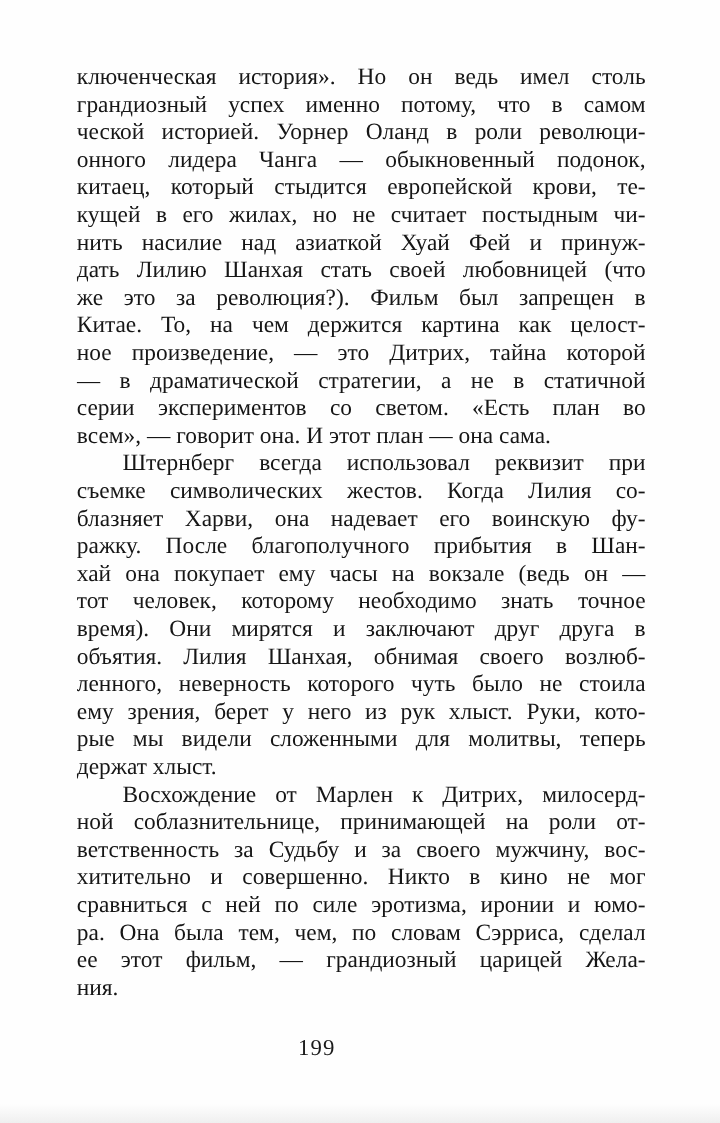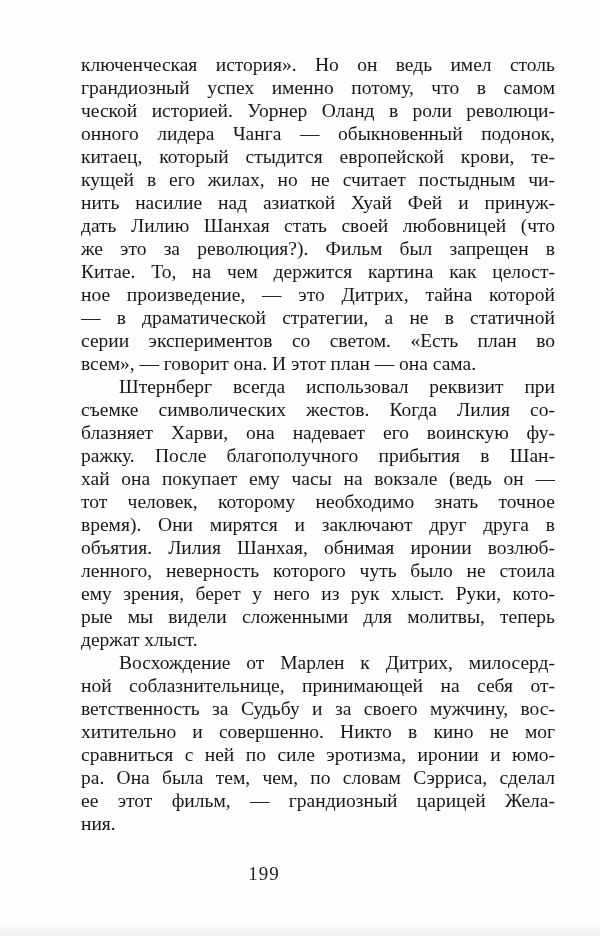--- a/index.html
+++ b/index.html
@@ -11,21 +11,21 @@
     position: relative;
     width: 600px;
     height: 936px;
     background: #fefefe;
     font-family: "Liberation Serif", "DejaVu Serif", serif;
     color: #161616;
     overflow: hidden;
   }
   .text-block {
     position: absolute;
-    left: 81px;
+    left: 64px;
     top: 53px;
     width: 474px;
   }
   .line {
     font-size: 19.5px;
     line-height: 23px;
     height: 23px;
     overflow: hidden;
     text-align: justify;
     text-align-last: justify;
@@ -79,27 +79,27 @@
       <div class="line"><span>— в драматической стратегии, а не в статичной</span></div>
       <div class="line"><span>серии экспериментов со светом. «Есть план во</span></div>
       <div class="line par-end"><span>всем», — говорит она. И этот план — она сама.</span></div>
       <div class="line indent"><span>Штернберг всегда использовал реквизит при</span></div>
       <div class="line"><span>съемке символических жестов. Когда Лилия со-</span></div>
       <div class="line"><span>блазняет Харви, она надевает его воинскую фу-</span></div>
       <div class="line"><span>ражку. После благополучного прибытия в Шан-</span></div>
       <div class="line"><span>хай она покупает ему часы на вокзале (ведь он —</span></div>
       <div class="line"><span>тот человек, которому необходимо знать точное</span></div>
       <div class="line"><span>время). Они мирятся и заключают друг друга в</span></div>
-      <div class="line"><span>объятия. Лилия Шанхая, обнимая иронии возлюб-</span></div>
+      <div class="line"><span>объятия. Лилия Шанхая, обнимая своего возлюб-</span></div>
       <div class="line"><span>ленного, неверность которого чуть было не стоила</span></div>
       <div class="line"><span>ему зрения, берет у него из рук хлыст. Руки, кото-</span></div>
       <div class="line"><span>рые мы видели сложенными для молитвы, теперь</span></div>
       <div class="line par-end"><span>держат хлыст.</span></div>
       <div class="line indent"><span>Восхождение от Марлен к </span><span class="it">Дитрих</span><span>, милосерд-</span></div>
-      <div class="line"><span>ной соблазнительнице, принимающей на себя от-</span></div>
+      <div class="line"><span>ной соблазнительнице, принимающей на роли от-</span></div>
       <div class="line"><span>ветственность за Судьбу и за своего мужчину, вос-</span></div>
       <div class="line"><span>хитительно и совершенно. Никто в кино не мог</span></div>
       <div class="line"><span>сравниться с ней по силе эротизма, иронии и юмо-</span></div>
       <div class="line"><span>ра. Она была тем, чем, по словам Сэрриса, сделал</span></div>
       <div class="line"><span>ее этот фильм, — грандиозный царицей Жела-</span></div>
       <div class="line par-end"><span>ния.</span></div>
     </div>
   <div class="page-number">199</div>
   <div class="scan-edge"></div>
 </div>

